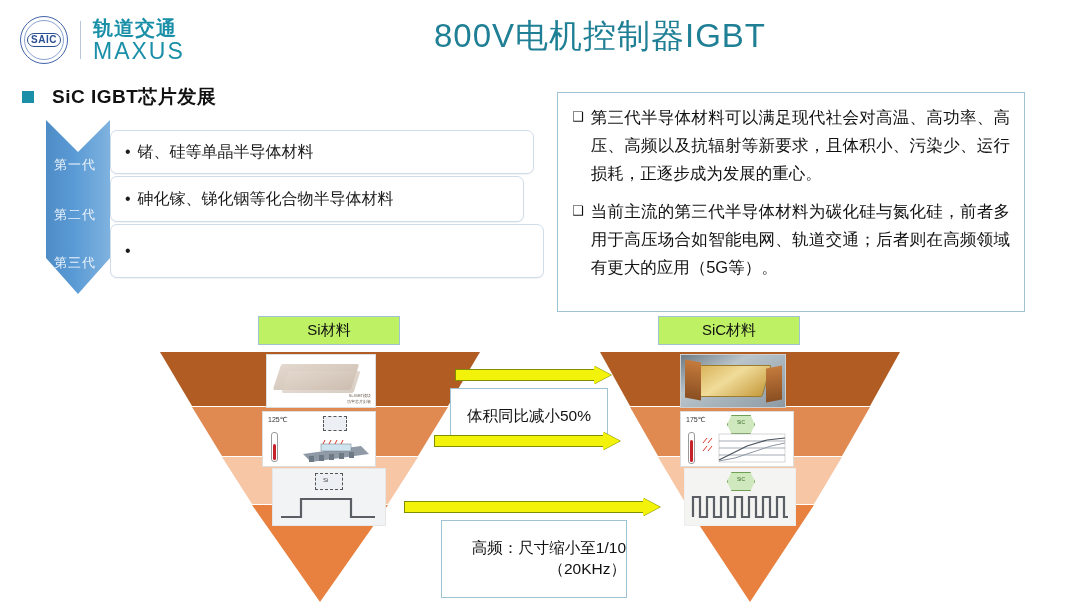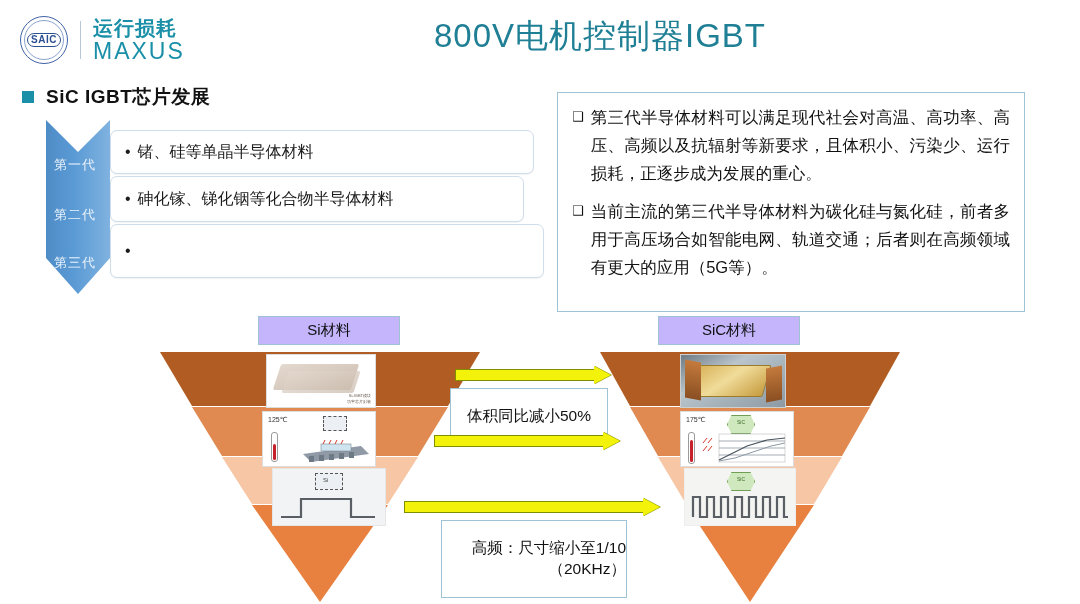--- a/index.html
+++ b/index.html
@@ -17,21 +17,21 @@
        border:1.2px solid #2b4f93;border-radius:8px;padding:1px 3px;line-height:1;}
   #logo-div{width:1px;height:38px;background:#b9c6d6;}
   #maxus{display:flex;flex-direction:column;line-height:1;}
   #maxus-cn{font-size:20px;font-weight:bold;color:#1a8fa8;letter-spacing:1px;}
   #maxus-en{font-size:23px;font-weight:normal;color:#1a8fa8;letter-spacing:2px;margin-top:2px;}
 
   #page-title{position:absolute;left:350px;top:14px;width:500px;text-align:center;
        font-size:33px;color:#1f7f95;letter-spacing:1px;white-space:nowrap;}
 
   
-  #section-heading{position:absolute;left:22px;top:84px;display:flex;align-items:center;gap:12px;}
+  #section-heading{position:absolute;left:22px;top:84px;display:flex;align-items:center;gap:18px;}
   #section-bullet{width:12px;height:12px;background:#1a8fa8;}
   #section-label{font-size:19px;font-weight:bold;color:#111;letter-spacing:.5px;}
 
   
   #gen-block{position:absolute;left:32px;top:118px;width:500px;height:180px;}
   #gen-arrow{position:absolute;left:0;top:0;width:92px;height:180px;}
   .gen-label{position:absolute;left:6px;width:74px;text-align:center;color:#eaf2fb;
        font-size:13px;letter-spacing:1px;}
   .gen-row{position:absolute;left:78px;background:#ffffff;border:1px solid #cfdcea;
        border-radius:7px;display:flex;align-items:center;padding-left:14px;
@@ -41,21 +41,21 @@
 
   
   #info-box{position:absolute;left:557px;top:92px;width:466px;height:218px;
        background:#ffffff;border:1px solid #9fc3d4;}
   .info-para{display:flex;margin:10px 14px 0 14px;}
   .info-sq{flex:0 0 auto;margin-right:7px;font-size:13px;line-height:28px;color:#111;}
   .info-txt{font-size:16.5px;line-height:28px;color:#111;text-align:justify;}
 
   
   #diagram{position:absolute;left:0;top:308px;width:1080px;height:296px;}
-  .mat-label{position:absolute;background:#c4b5fd;border:1px solid #9fc3d4;
+  .mat-label{position:absolute;background:#bef264;border:1px solid #9fc3d4;
        font-size:15px;text-align:center;padding:4px 0;color:#111;}
   .funnel{position:absolute;}
 
   .chip{position:absolute;background:#fff;overflow:hidden;}
 
   
   .y-arrow{position:absolute;height:18px;}
   .y-arrow .shaft{position:absolute;left:0;top:3px;height:12px;background:#f2f20a;
        border:1px solid #7f8f00;border-right:none;box-sizing:border-box;}
   .y-arrow .head{position:absolute;top:0;width:0;height:0;
@@ -80,21 +80,21 @@
 <body>
 
 <div id="header">
 
   <div id="logo-block">
     <div id="saic-mark">
       <span id="saic-text">SAIC</span>
     </div>
     <div id="logo-div"></div>
     <div id="maxus">
-      <span id="maxus-cn">运行损耗</span>
+      <span id="maxus-cn">轨道交通</span>
       <span id="maxus-en">MAXUS</span>
     </div>
   </div>
 
   <div id="page-title">800V电机控制器IGBT</div>
 </div>
 
 <div id="section-heading">
   <div id="section-bullet"></div>
   <div id="section-label">SiC  IGBT芯片发展</div>

